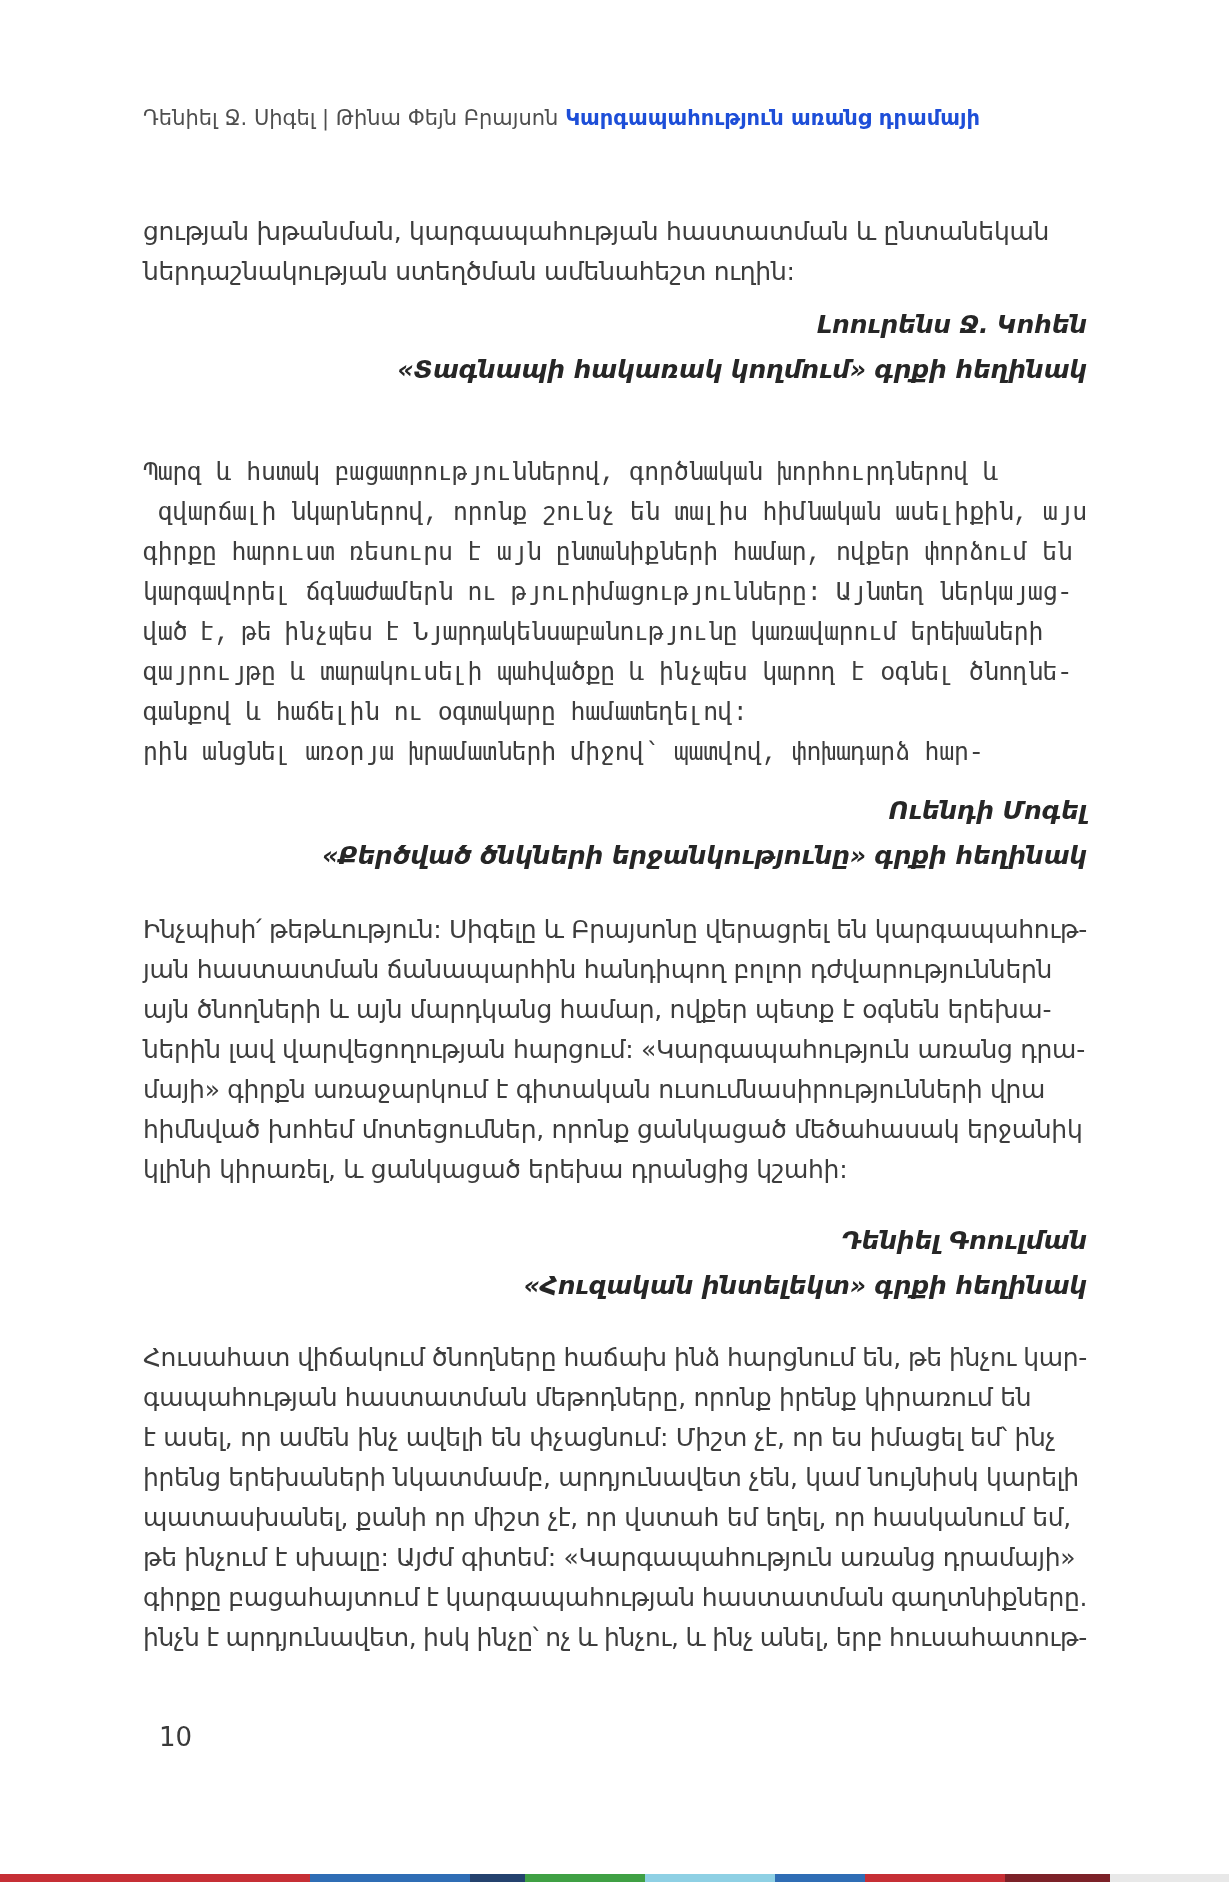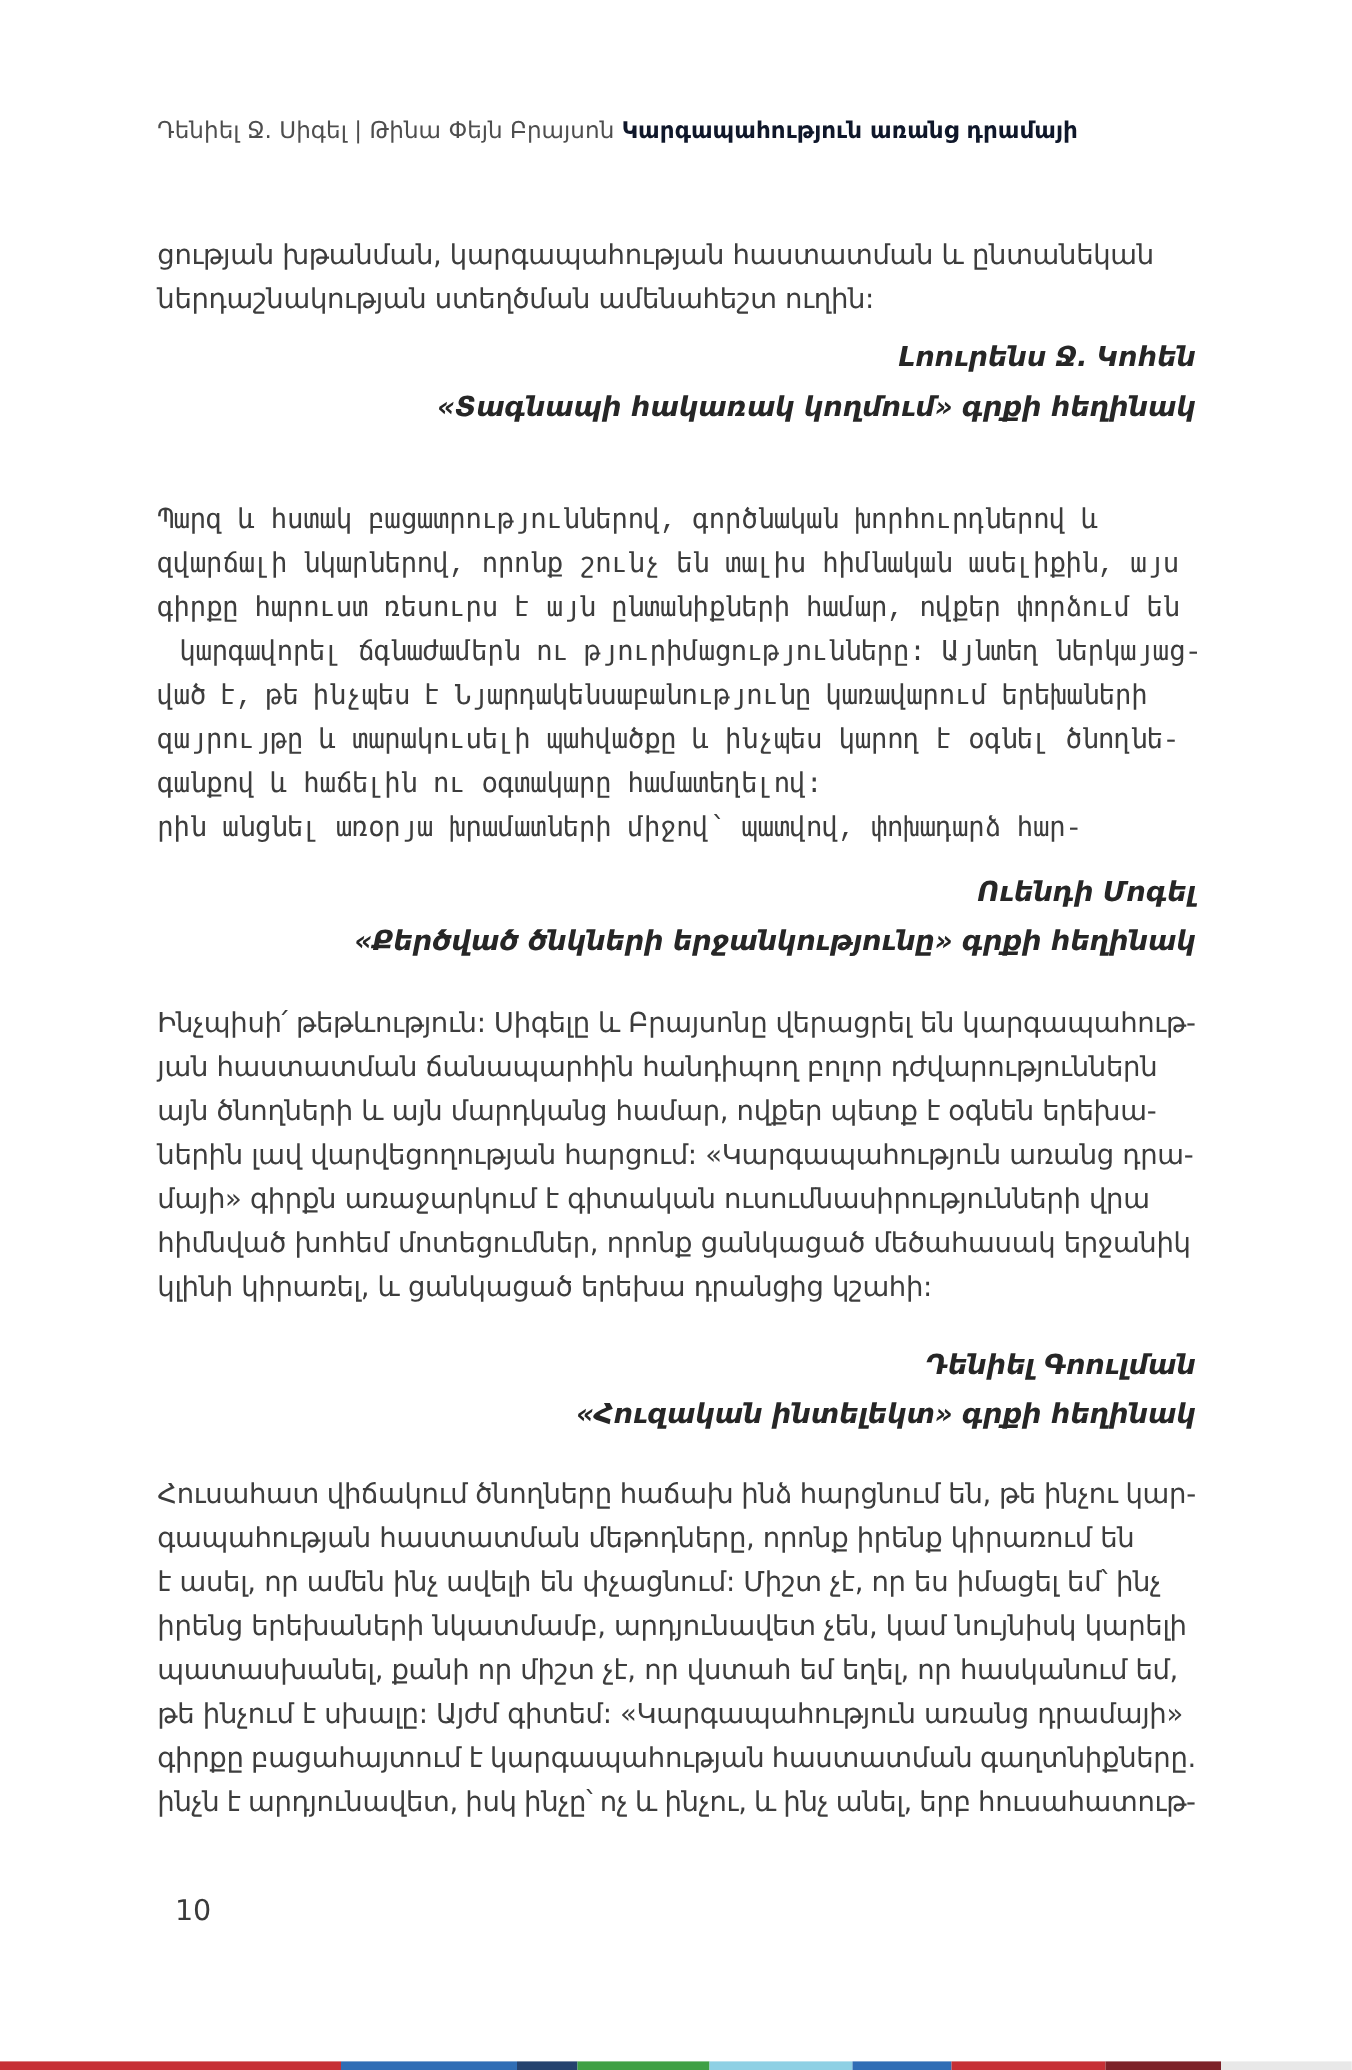--- a/index.html
+++ b/index.html
@@ -14,21 +14,21 @@
   .running-head {
     position: absolute;
     left: 143px;
     top: 104px;
     font-size: 21px;
     line-height: 28px;
     color: #4e4e4e;
     white-space: nowrap;
   }
   .running-head .book-title-strong {
-    color: #0f172a;
+    color: #1d4ed8;
     font-weight: 700;
   }
   .content {
     position: absolute;
     left: 143px;
     top: 212px;
     width: 944px;
     color: #3d3d3d;
     font-size: 25px;
     line-height: 40px;
@@ -84,23 +84,23 @@
         <div class="tline">ներդաշնակության ստեղծման ամենահեշտ ուղին:</div>
       </div>
 
     <div class="attr attr-1">
       <div>Լոուրենս Ջ. Կոհեն</div>
       <div>«Տագնապի հակառակ կողմում» գրքի հեղինակ</div>
     </div>
 
     <div class="quote quote-2">
         <div class="tline" style="word-spacing: 0px;">Պարզ և հստակ բացատրություններով, գործնական խորհուրդներով և</div>
-        <div class="tline" style="word-spacing: 0px;">զվարճալի նկարներով, որոնք շունչ են տալիս հիմնական ասելիքին, այս</div>
+        <div class="tline" style="word-spacing: 0px; text-align: right;">զվարճալի նկարներով, որոնք շունչ են տալիս հիմնական ասելիքին, այս</div>
         <div class="tline" style="word-spacing: 0px;">գիրքը հարուստ ռեսուրս է այն ընտանիքների համար, ովքեր փորձում են</div>
-        <div class="tline" style="word-spacing: 0px; margin-left: 20px;">կարգավորել ճգնաժամերն ու թյուրիմացությունները: Այնտեղ ներկայաց-</div>
+        <div class="tline" style="word-spacing: 0px;">կարգավորել ճգնաժամերն ու թյուրիմացությունները: Այնտեղ ներկայաց-</div>
         <div class="tline" style="word-spacing: -2px;">ված է, թե ինչպես է Նյարդակենսաբանությունը կառավարում երեխաների</div>
         <div class="tline" style="word-spacing: 0px;">զայրույթը և տարակուսելի պահվածքը և ինչպես կարող է օգնել ծնողնե-</div>
         <div class="tline">գանքով և հաճելին ու օգտակարը համատեղելով:</div>
         <div class="tline" style="word-spacing: 0px;">րին անցնել առօրյա խրամատների միջով՝ պատվով, փոխադարձ հար-</div>
       </div>
 
     <div class="attr attr-2">
       <div>Ուենդի Մոգել</div>
       <div>«Քերծված ծնկների երջանկությունը» գրքի հեղինակ</div>
     </div>

